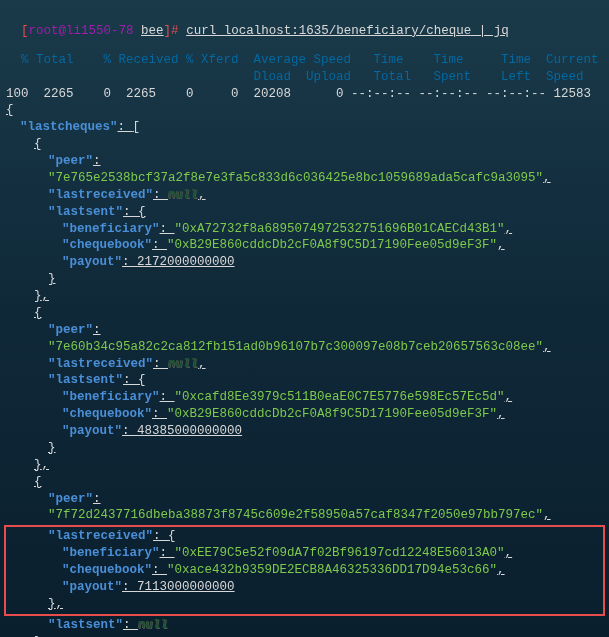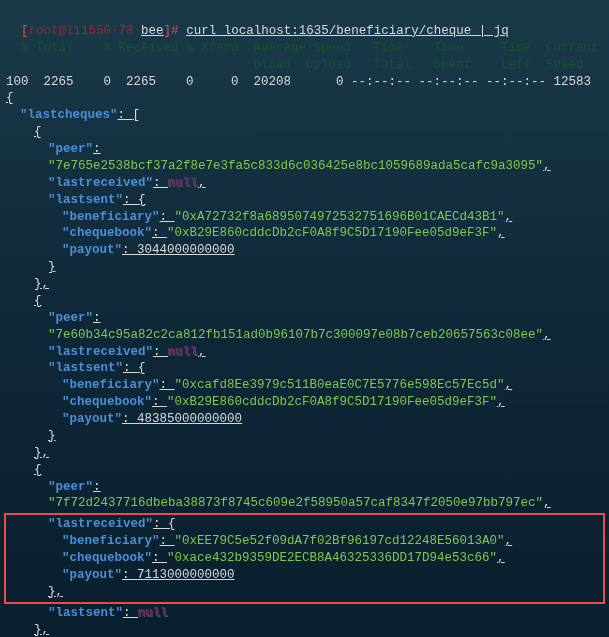--- a/index.html
+++ b/index.html
@@ -9,39 +9,40 @@
       font-size: 12.5px;
       color: #d8d8d8;
       padding: 6px;
       width: 609px;
       height: 637px;
       overflow: hidden;
       line-height: 1.35;
     }
     .prompt-line { white-space: pre; }
     .red { color: #e84c4c; }
-    .cyan { color: #b91c1c; }
+    .cyan { color: #a21caf; }
     .white { color: #d8d8d8; text-decoration: underline; }
     .green { color: #7ec94c; }
     .blue { color: #4a8fd8; font-weight: bold; }
     .null-val { 
-      color: #701a75; 
+      color: #14532d; 
       text-shadow: 0.5px 0.5px 0 #555, -0.5px -0.5px 0 #555;
       font-weight: bold;
+      font-style: italic;
     }
     .indent1 { padding-left: 14px; }
     .indent2 { padding-left: 28px; }
     .indent3 { padding-left: 42px; }
     .indent4 { padding-left: 56px; }
     .highlight-box {
       border: 2px solid #e84c4c;
       margin: 1px -2px;
       padding: 1px 0;
     }
-    .curl-header { white-space: pre; color: #14532d; }
+    .curl-header { white-space: pre; color: #0369a1; margin-top: 12px; }
     .curl-data { white-space: pre; color: #d8d8d8; }
   </style>
 </head>
 <body>
 
 <div class="prompt-line">
   <span class="red">[</span><span class="cyan">root@li1550-78</span> <span class="white">bee</span><span class="red">]#</span> <span class="white">curl localhost:1635/beneficiary/cheque | jq</span>
 </div>
 <div class="curl-header">  % Total    % Received % Xferd  Average Speed   Time    Time     Time  Current
                                  Dload  Upload   Total   Spent    Left  Speed</div>
@@ -50,21 +51,21 @@
 <div>
   <div class="white">{</div>
   <div class="indent1"><span class="blue">"lastcheques"</span><span class="white">: </span><span class="white">[</span></div>
 
   <div class="indent2 white">{</div>
   <div class="indent3"><span class="blue">"peer"</span><span class="white">: </span><span class="green">"7e765e2538bcf37a2f8e7e3fa5c833d6c036425e8bc1059689ada5cafc9a3095"</span><span class="white">,</span></div>
   <div class="indent3"><span class="blue">"lastreceived"</span><span class="white">: </span><span class="null-val">null</span><span class="white">,</span></div>
   <div class="indent3"><span class="blue">"lastsent"</span><span class="white">: </span><span class="white">{</span></div>
   <div class="indent4"><span class="blue">"beneficiary"</span><span class="white">: </span><span class="green">"0xA72732f8a6895074972532751696B01CAECd43B1"</span><span class="white">,</span></div>
   <div class="indent4"><span class="blue">"chequebook"</span><span class="white">: </span><span class="green">"0xB29E860cddcDb2cF0A8f9C5D17190Fee05d9eF3F"</span><span class="white">,</span></div>
-  <div class="indent4"><span class="blue">"payout"</span><span class="white">: </span><span class="white">3044000000000</span></div>
+  <div class="indent4"><span class="blue">"payout"</span><span class="white">: </span><span class="white">2172000000000</span></div>
   <div class="indent3 white">}</div>
   <div class="indent2 white"><span>}</span><span>,</span></div>
 
   <div class="indent2 white">{</div>
   <div class="indent3"><span class="blue">"peer"</span><span class="white">: </span><span class="green">"7e60b34c95a82c2ca812fb151ad0b96107b7c300097e08b7ceb20657563c08ee"</span><span class="white">,</span></div>
   <div class="indent3"><span class="blue">"lastreceived"</span><span class="white">: </span><span class="null-val">null</span><span class="white">,</span></div>
   <div class="indent3"><span class="blue">"lastsent"</span><span class="white">: </span><span class="white">{</span></div>
   <div class="indent4"><span class="blue">"beneficiary"</span><span class="white">: </span><span class="green">"0xcafd8Ee3979c511B0eaE0C7E5776e598Ec57Ec5d"</span><span class="white">,</span></div>
   <div class="indent4"><span class="blue">"chequebook"</span><span class="white">: </span><span class="green">"0xB29E860cddcDb2cF0A8f9C5D17190Fee05d9eF3F"</span><span class="white">,</span></div>
   <div class="indent4"><span class="blue">"payout"</span><span class="white">: </span><span class="white">48385000000000</span></div>

